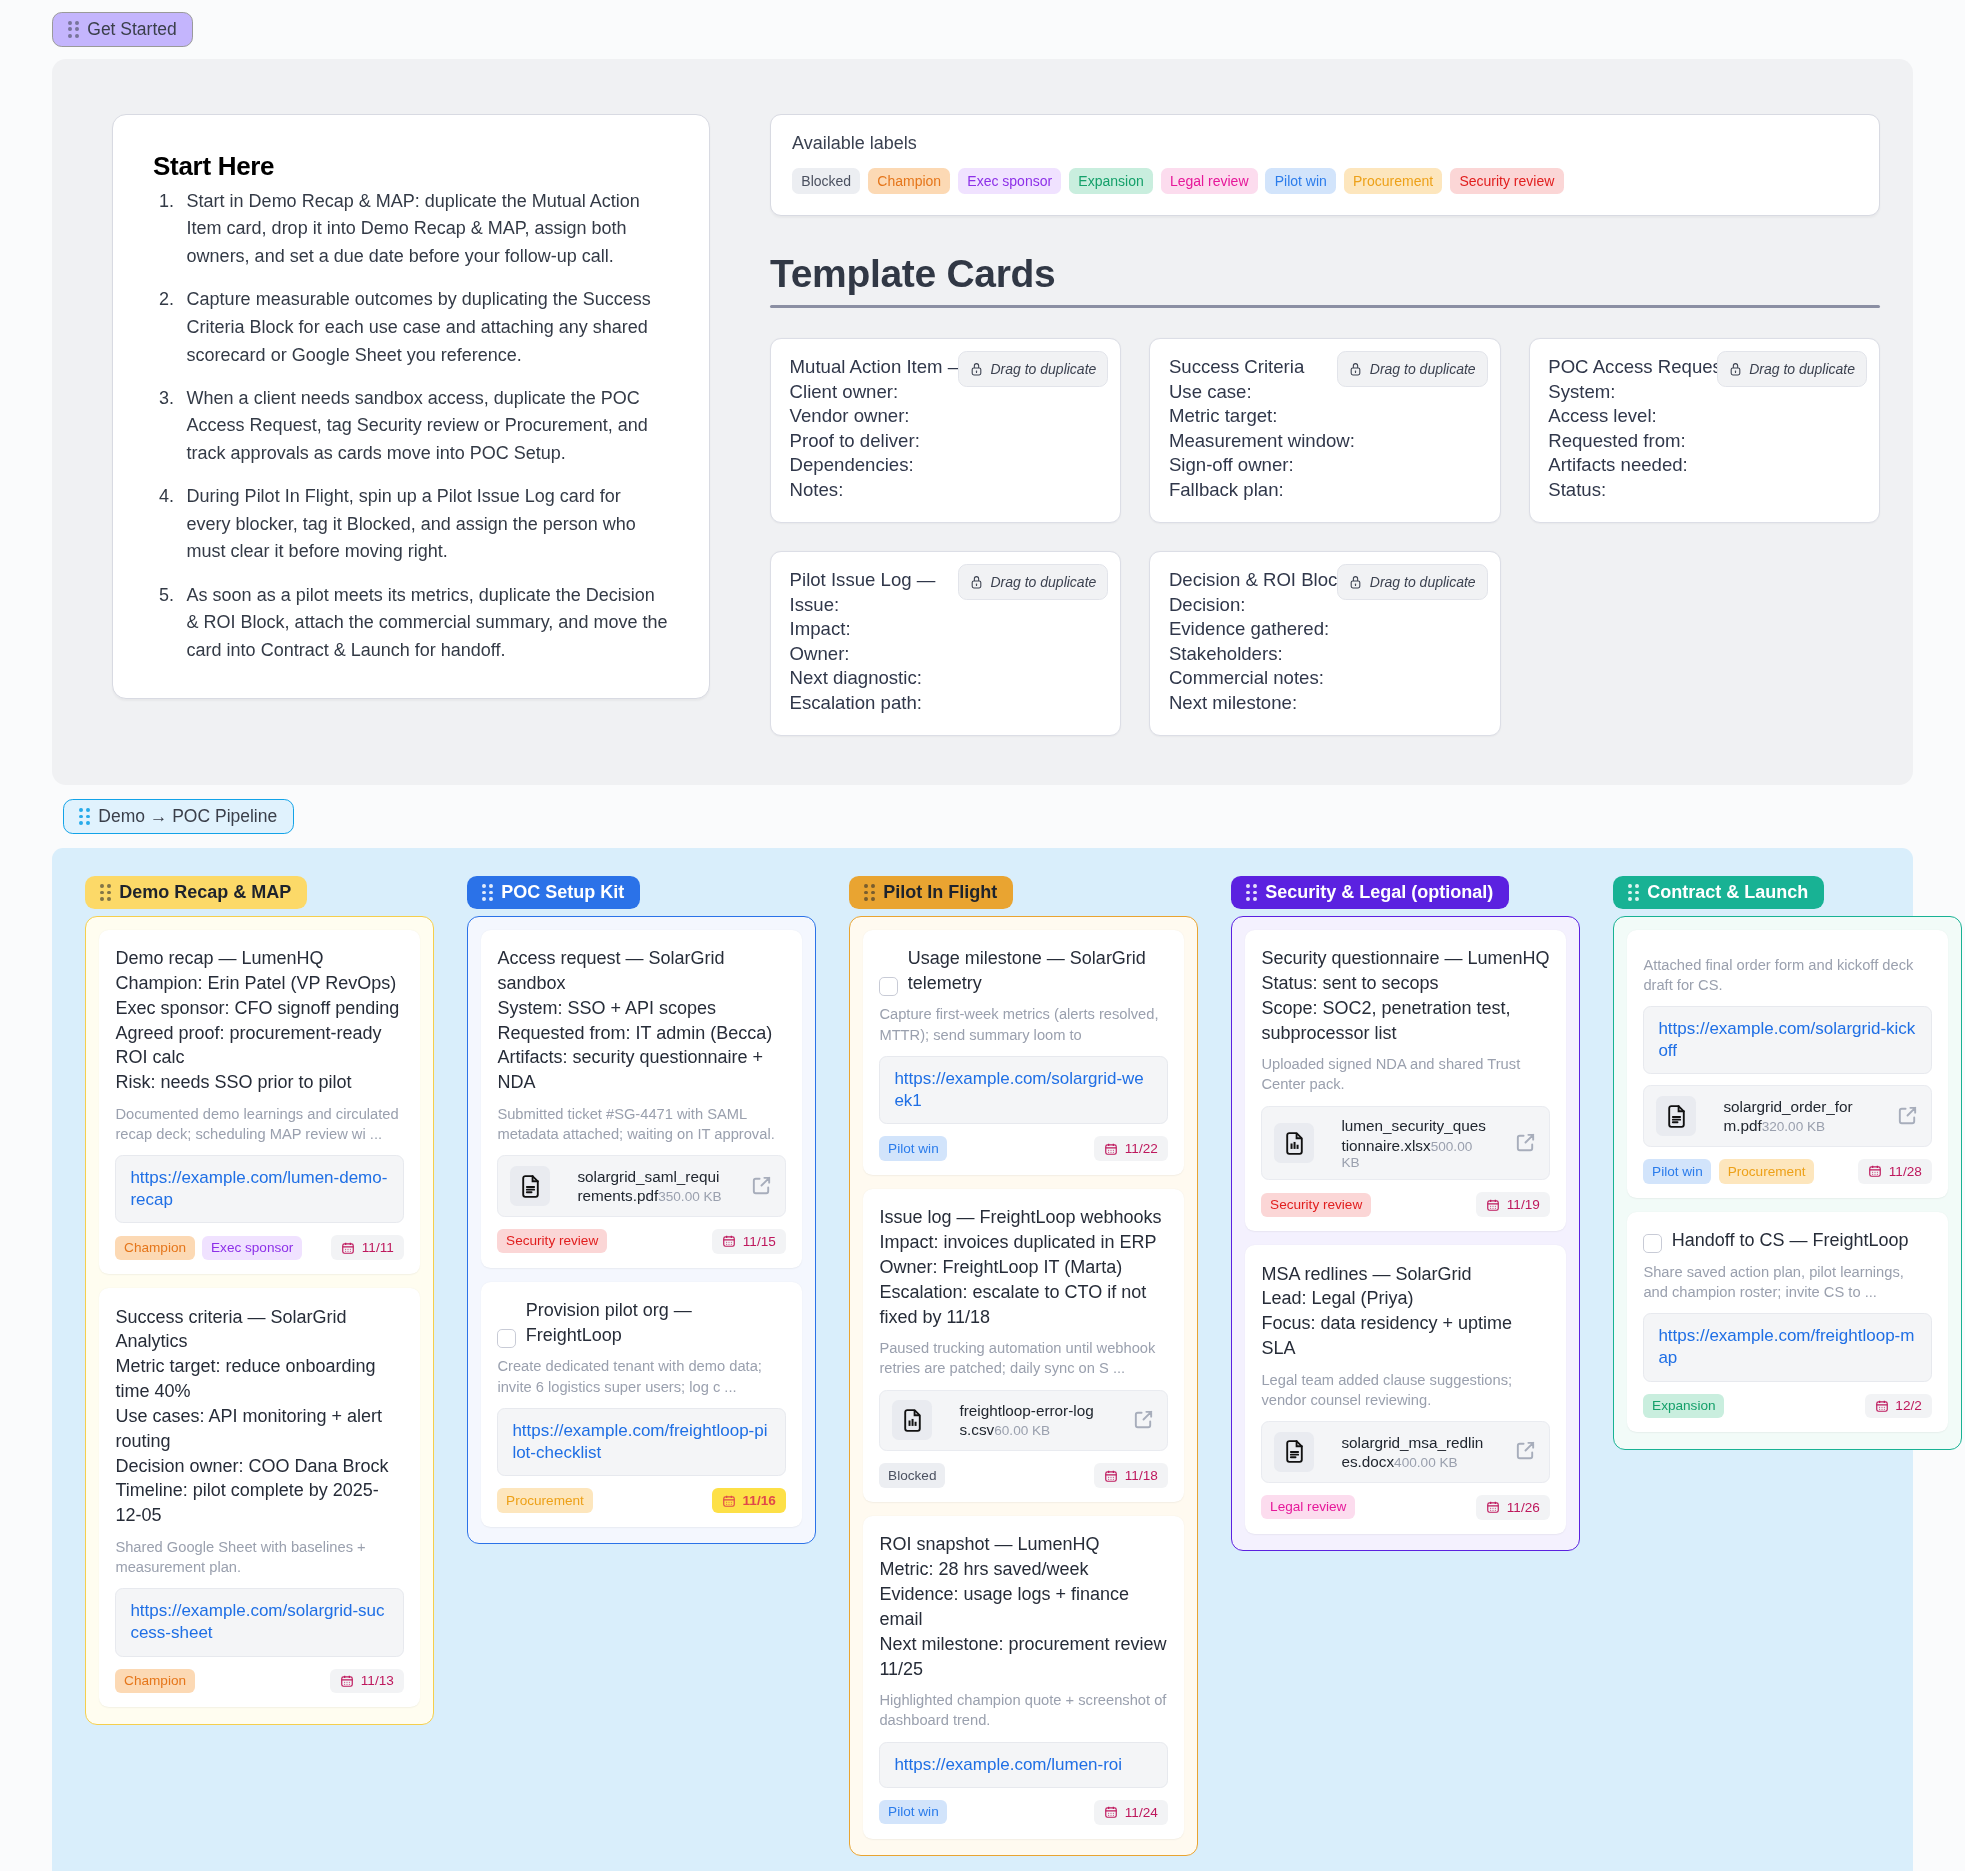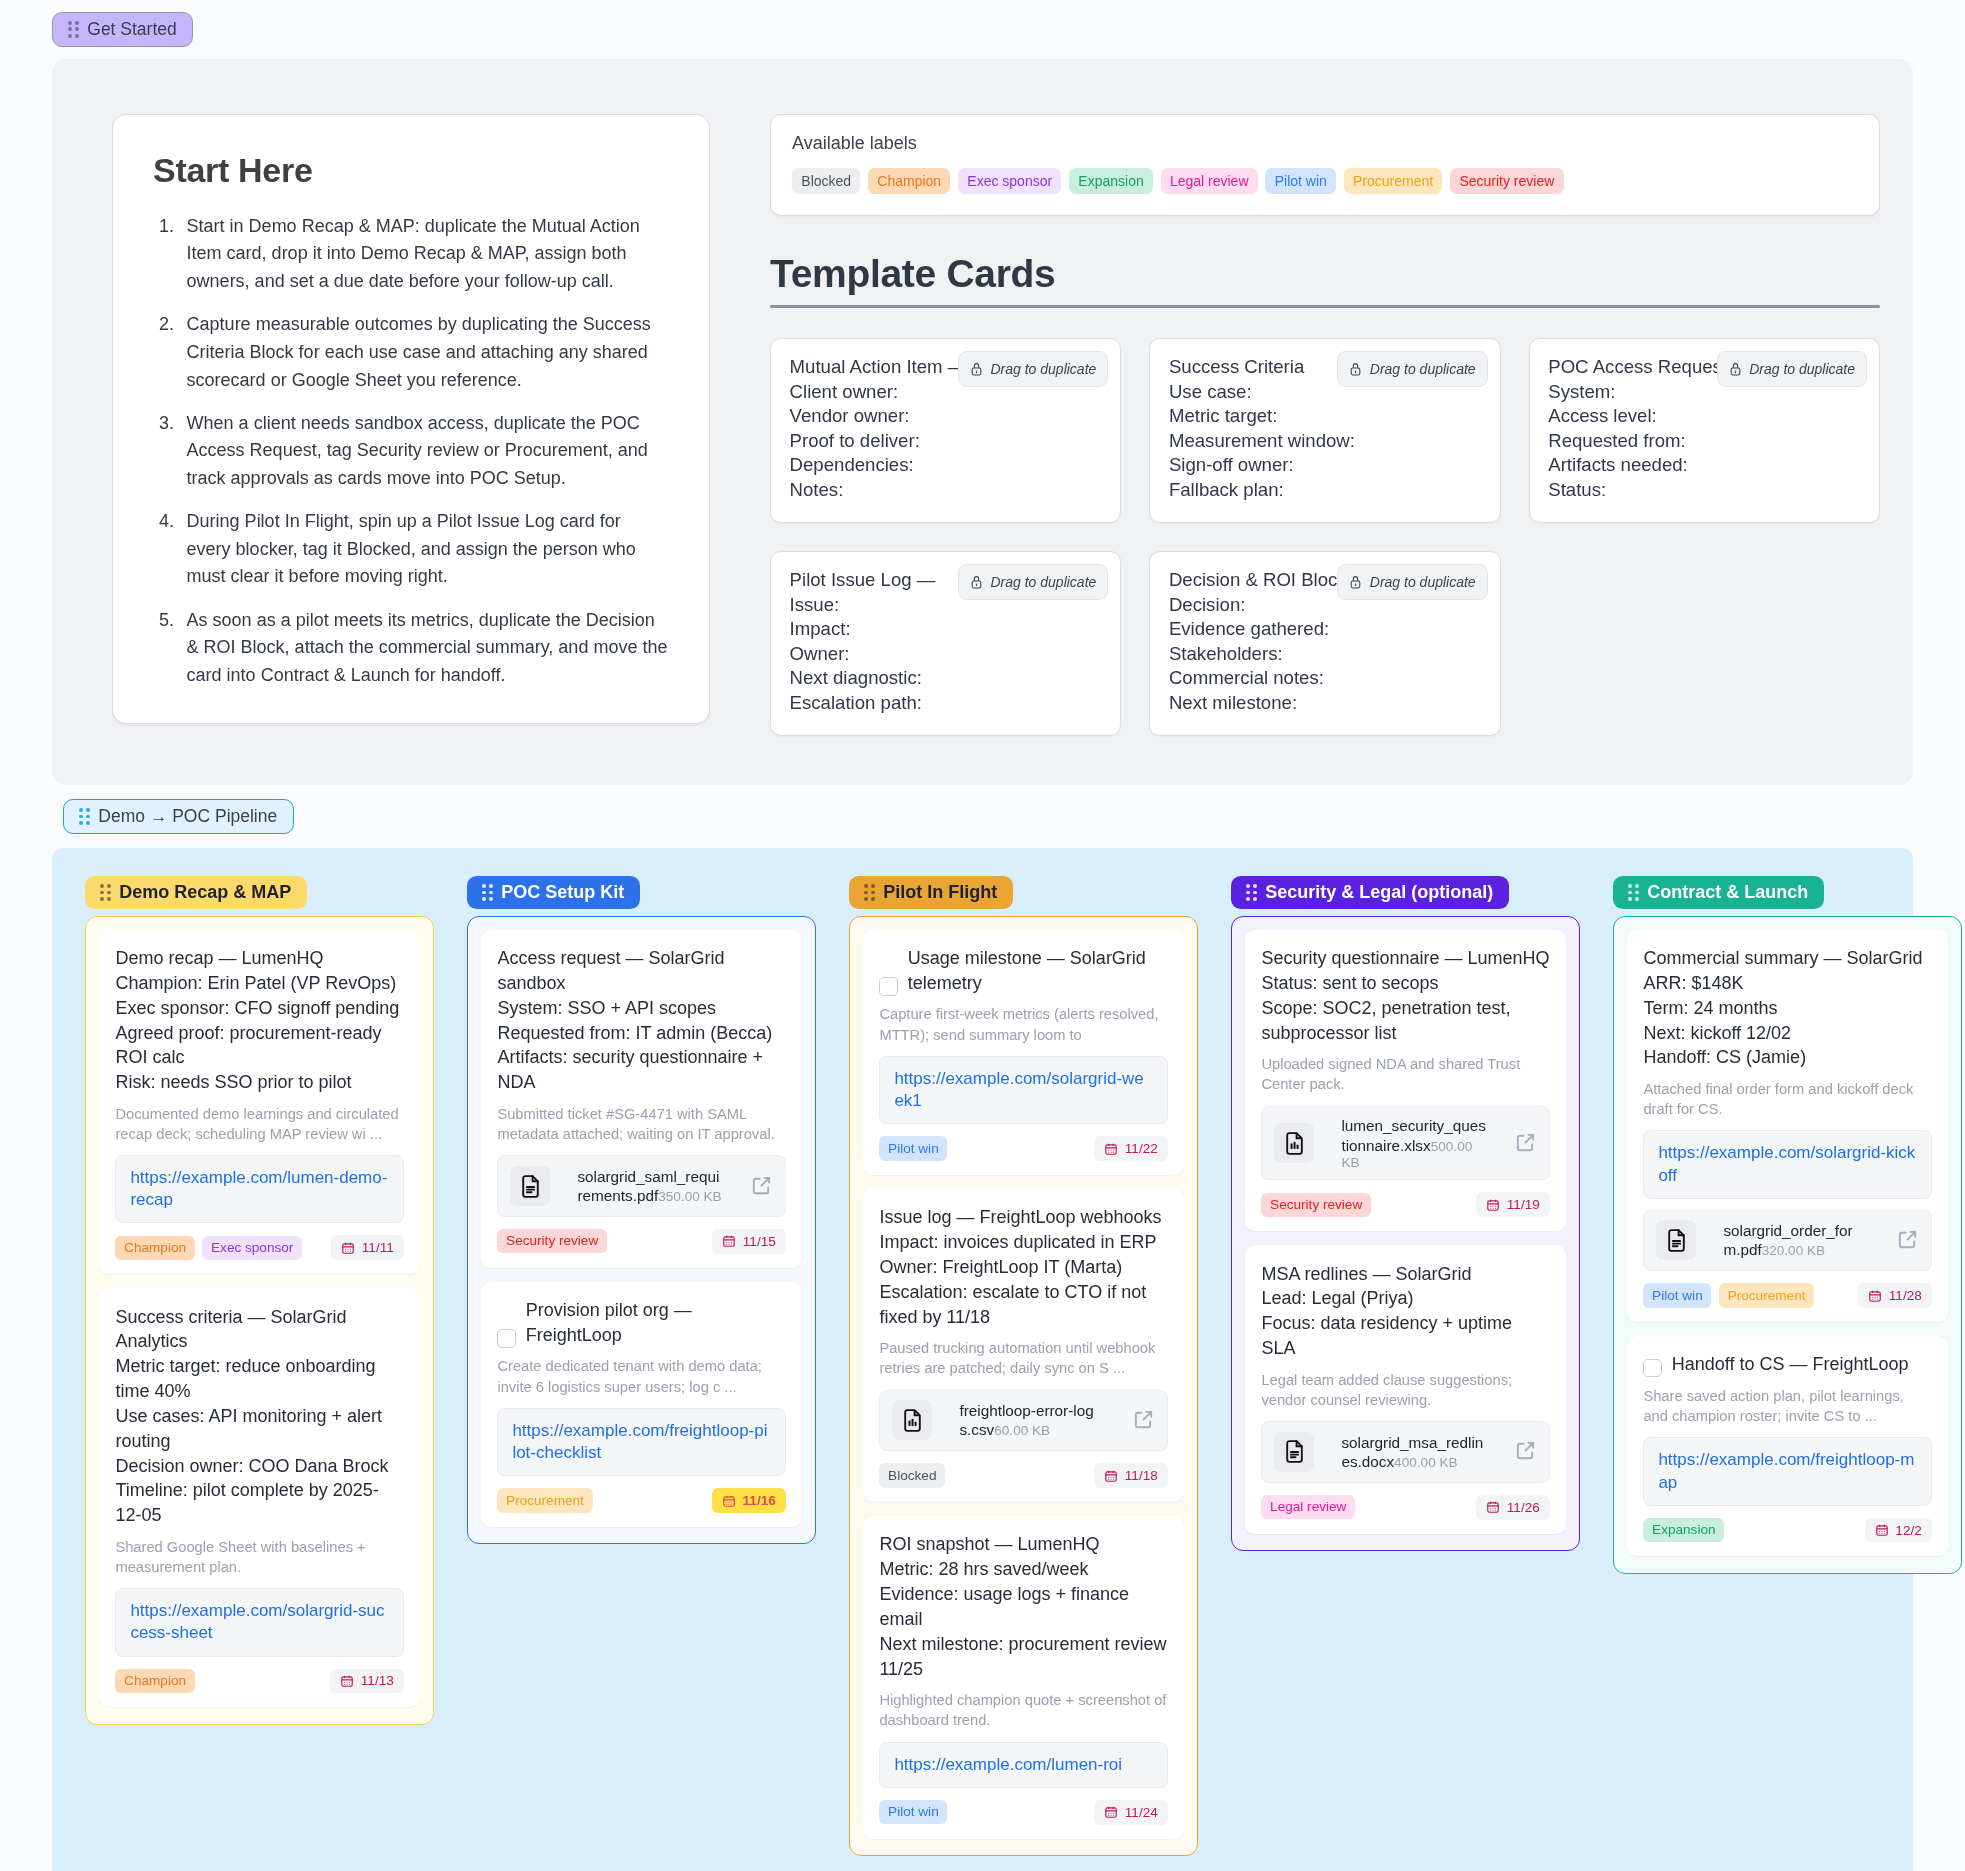--- a/index.html
+++ b/index.html
@@ -58,25 +58,25 @@
   .start-here {
     width: 598px;
     background: #ffffff;
     border: 1.6px solid #d8dae2;
     border-radius: 14px;
     padding: 36px 40px 33px 40px;
     box-shadow: 0 1.1px 2.2px rgba(0,0,0,.04);
     flex: 0 0 auto;
   }
   .start-here h2 {
-    font-size: 34px;
+    font-size: 26px;
     font-weight: 700;
     letter-spacing: -0.3px;
-    color: #404040;
-    margin-bottom: 23px;
+    color: #000000;
+    margin-bottom: 6px;
   }
   .start-here ol { margin: 0 0 0 26px; }
   .start-here li {
     font-size: 18px;
     line-height: 1.54;
     color: #333a46;
     margin-bottom: 15.3px;
     padding-left: 7.6px;
   }
   .start-here li:last-child { margin-bottom: 0; }
@@ -818,27 +818,20 @@
           <i></i>
           <i></i>
           <i></i>
           <i></i>
           <i></i>
           <i></i>
         </span>
         <span>Contract &amp; Launch</span>
       </div><div class="col-body" style="background: rgb(242, 251, 248); border-color: rgb(24, 178, 148);">
         <div class="task-card">
-          <div class="tc-head">
-            <div class="tc-title">Commercial summary — SolarGrid
-ARR: $148K
-Term: 24 months
-Next: kickoff 12/02
-Handoff: CS (Jamie)</div>
-          </div>
           <div class="tc-desc">Attached final order form and kickoff deck draft for CS.</div>
           <a class="tc-link">https://example.com/solargrid-kickoff</a>
           <div class="tc-file">
             <span class="file-thumb">
               <svg width="25" height="25" viewBox="0 0 24 24" fill="none" stroke="#111" stroke-width="1.8" stroke-linecap="round">
                 <path d="M14 2H7a2 2 0 0 0-2 2v16a2 2 0 0 0 2 2h10a2 2 0 0 0 2-2V7l-5-5z"></path>
                 <path d="M14 2v5h5"></path>
                 <path d="M8.5 12.5h7M8.5 15h7M8.5 17.5h4.5"></path>
               </svg>
             </span>

